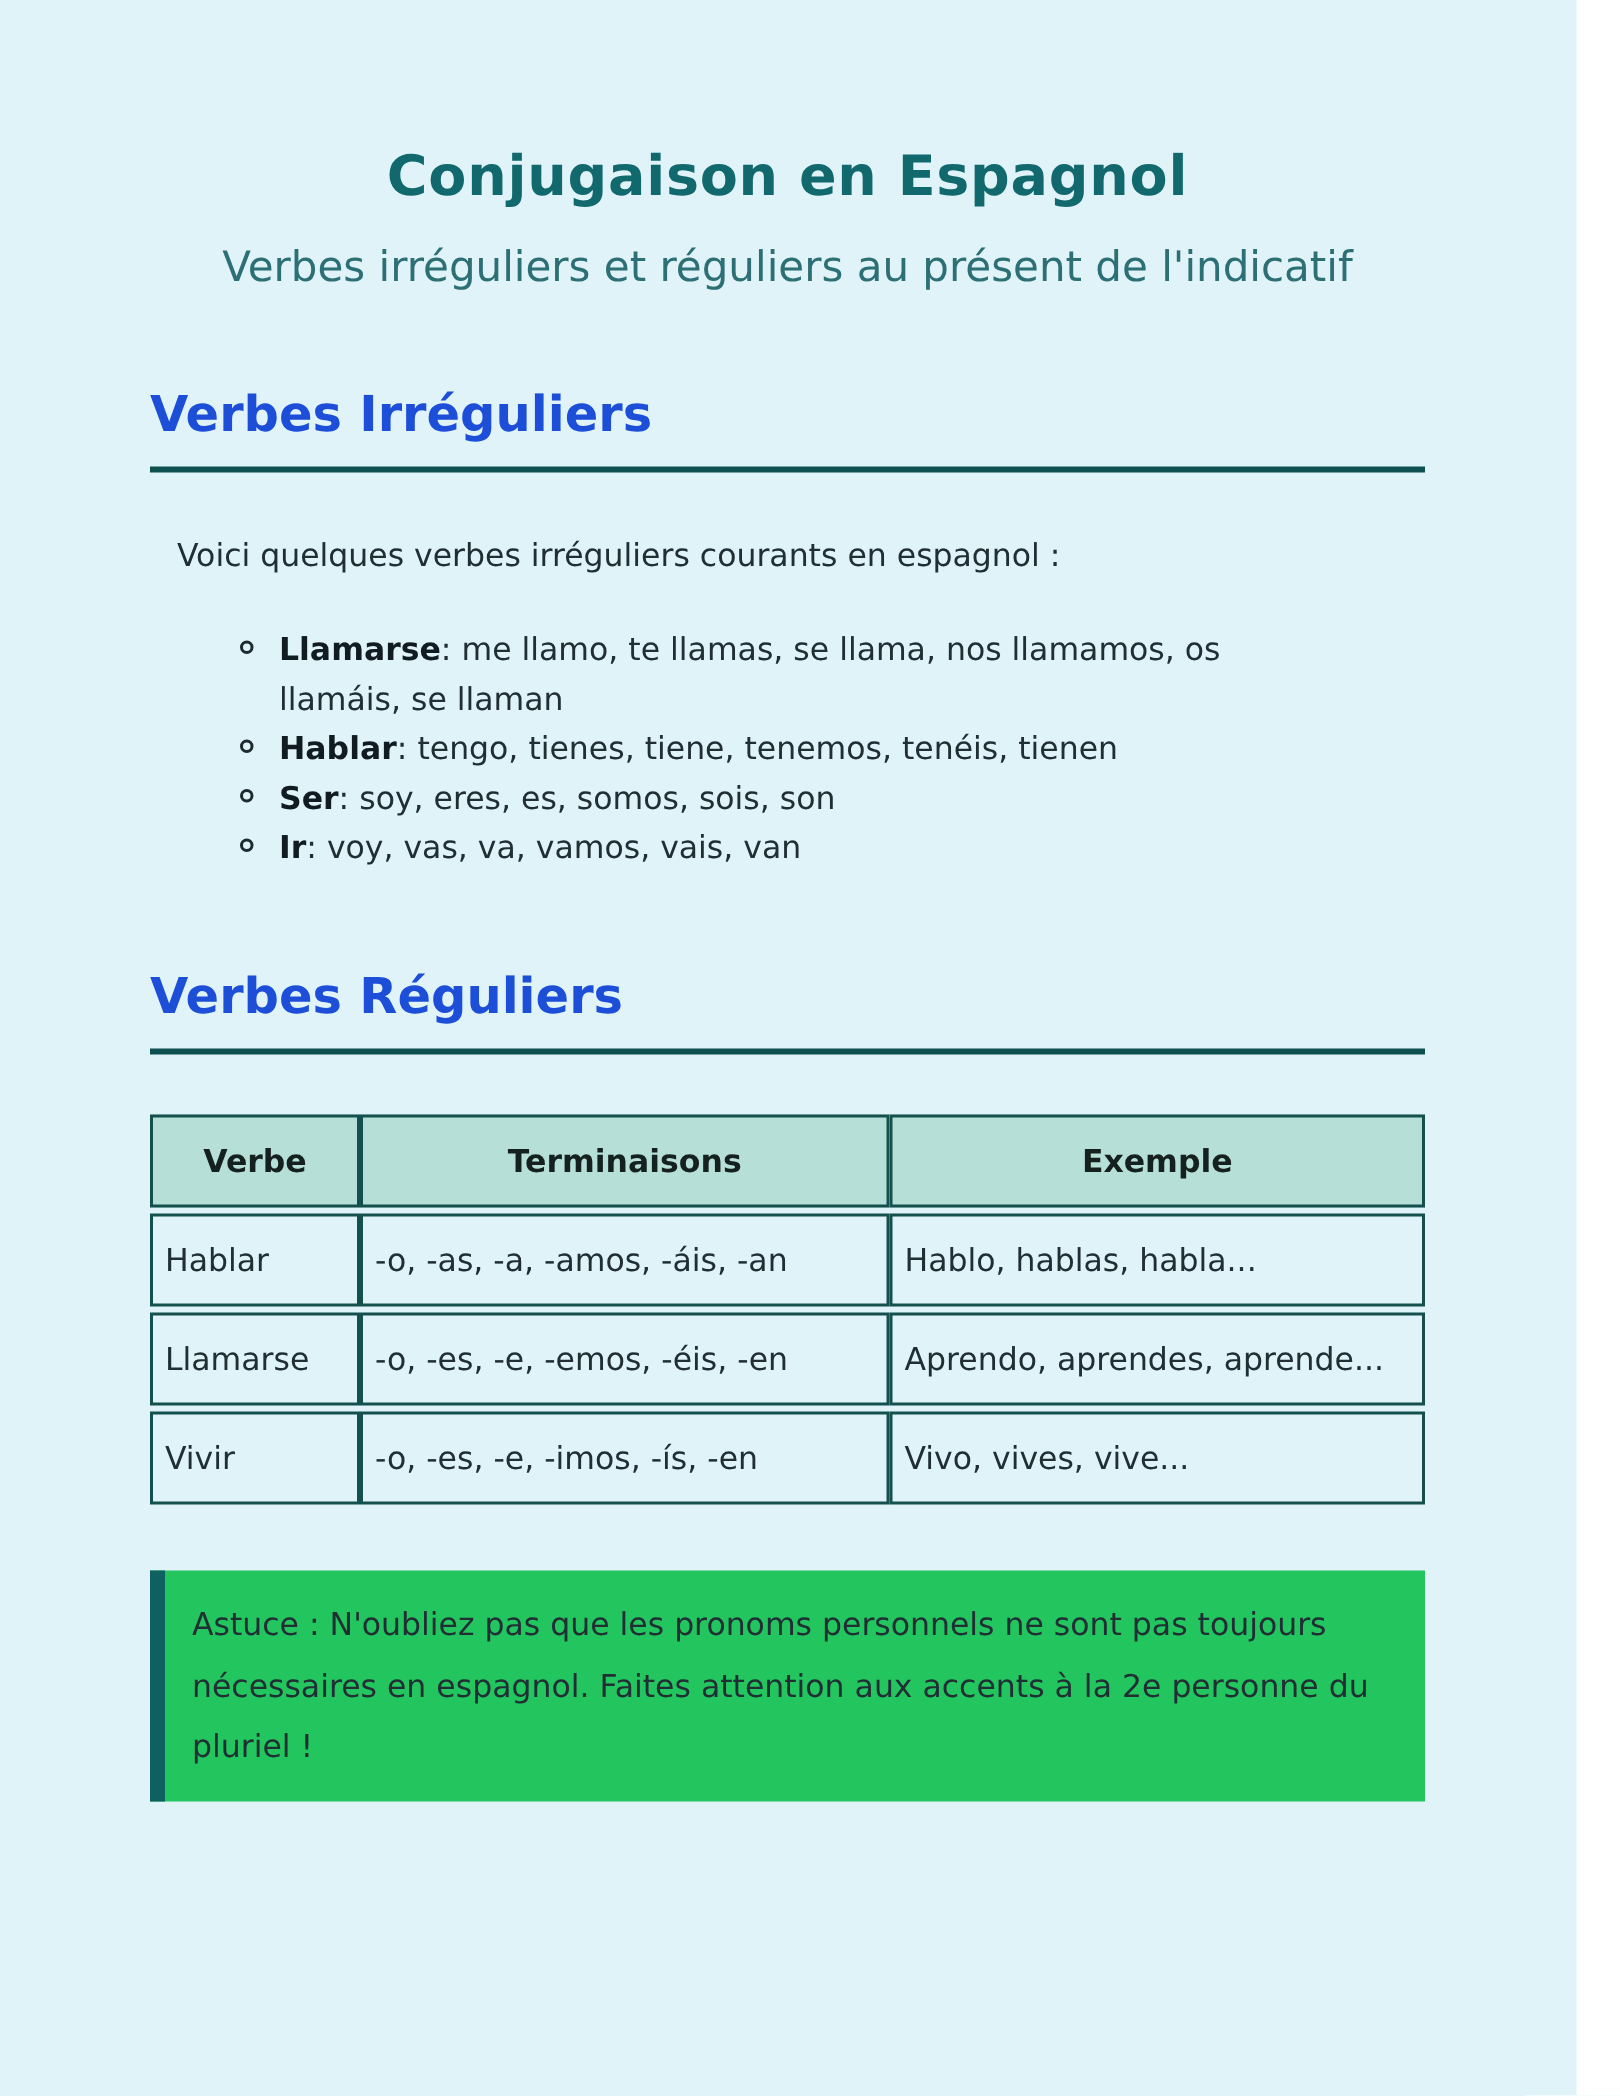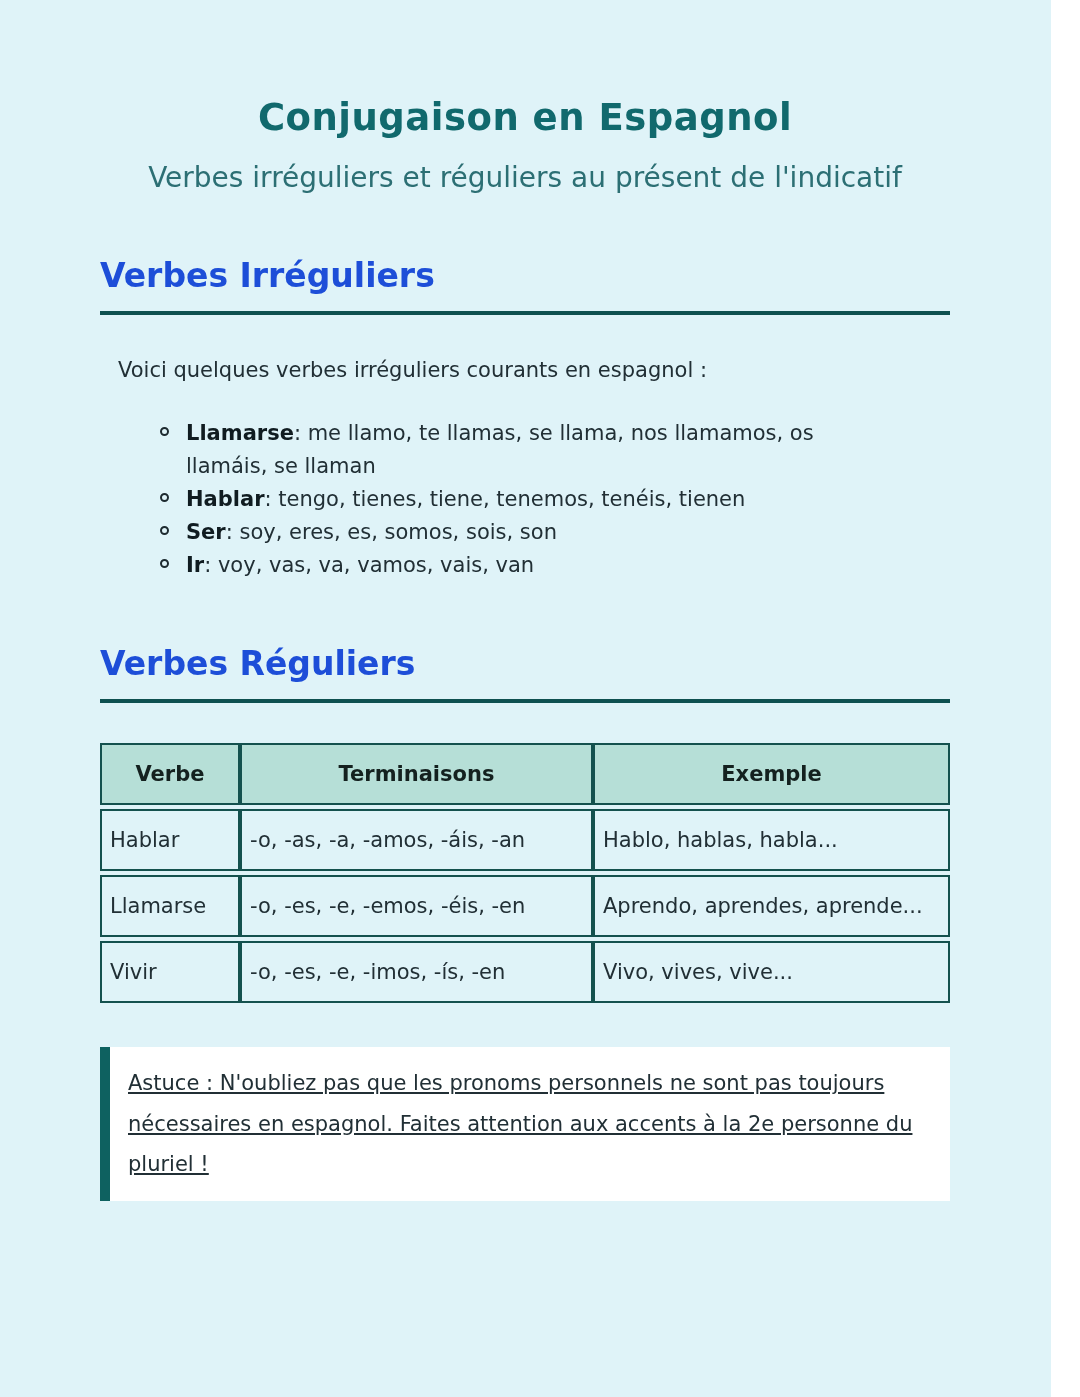--- a/index.html
+++ b/index.html
@@ -100,24 +100,23 @@
   table.conj-table td {
     background: transparent;
     color: #212f35;
   }
   col.c-verb { width: 140px; }
   col.c-term { width: 353px; }
   col.c-ex   { width: 357px; }
   .callout {
     margin-top: 40px;
     width: 850px;
-    background: #ffffff;
+    background: #22c55e;
     border-left: 10px solid #0e6160;
     padding: 16px 16px 16px 18px;
-    text-decoration: underline;
   }
   .callout p {
     font-size: 21px;
     line-height: 1.93;
     color: #212f35;
   }
 </style>
 </head>
 <body>
 

